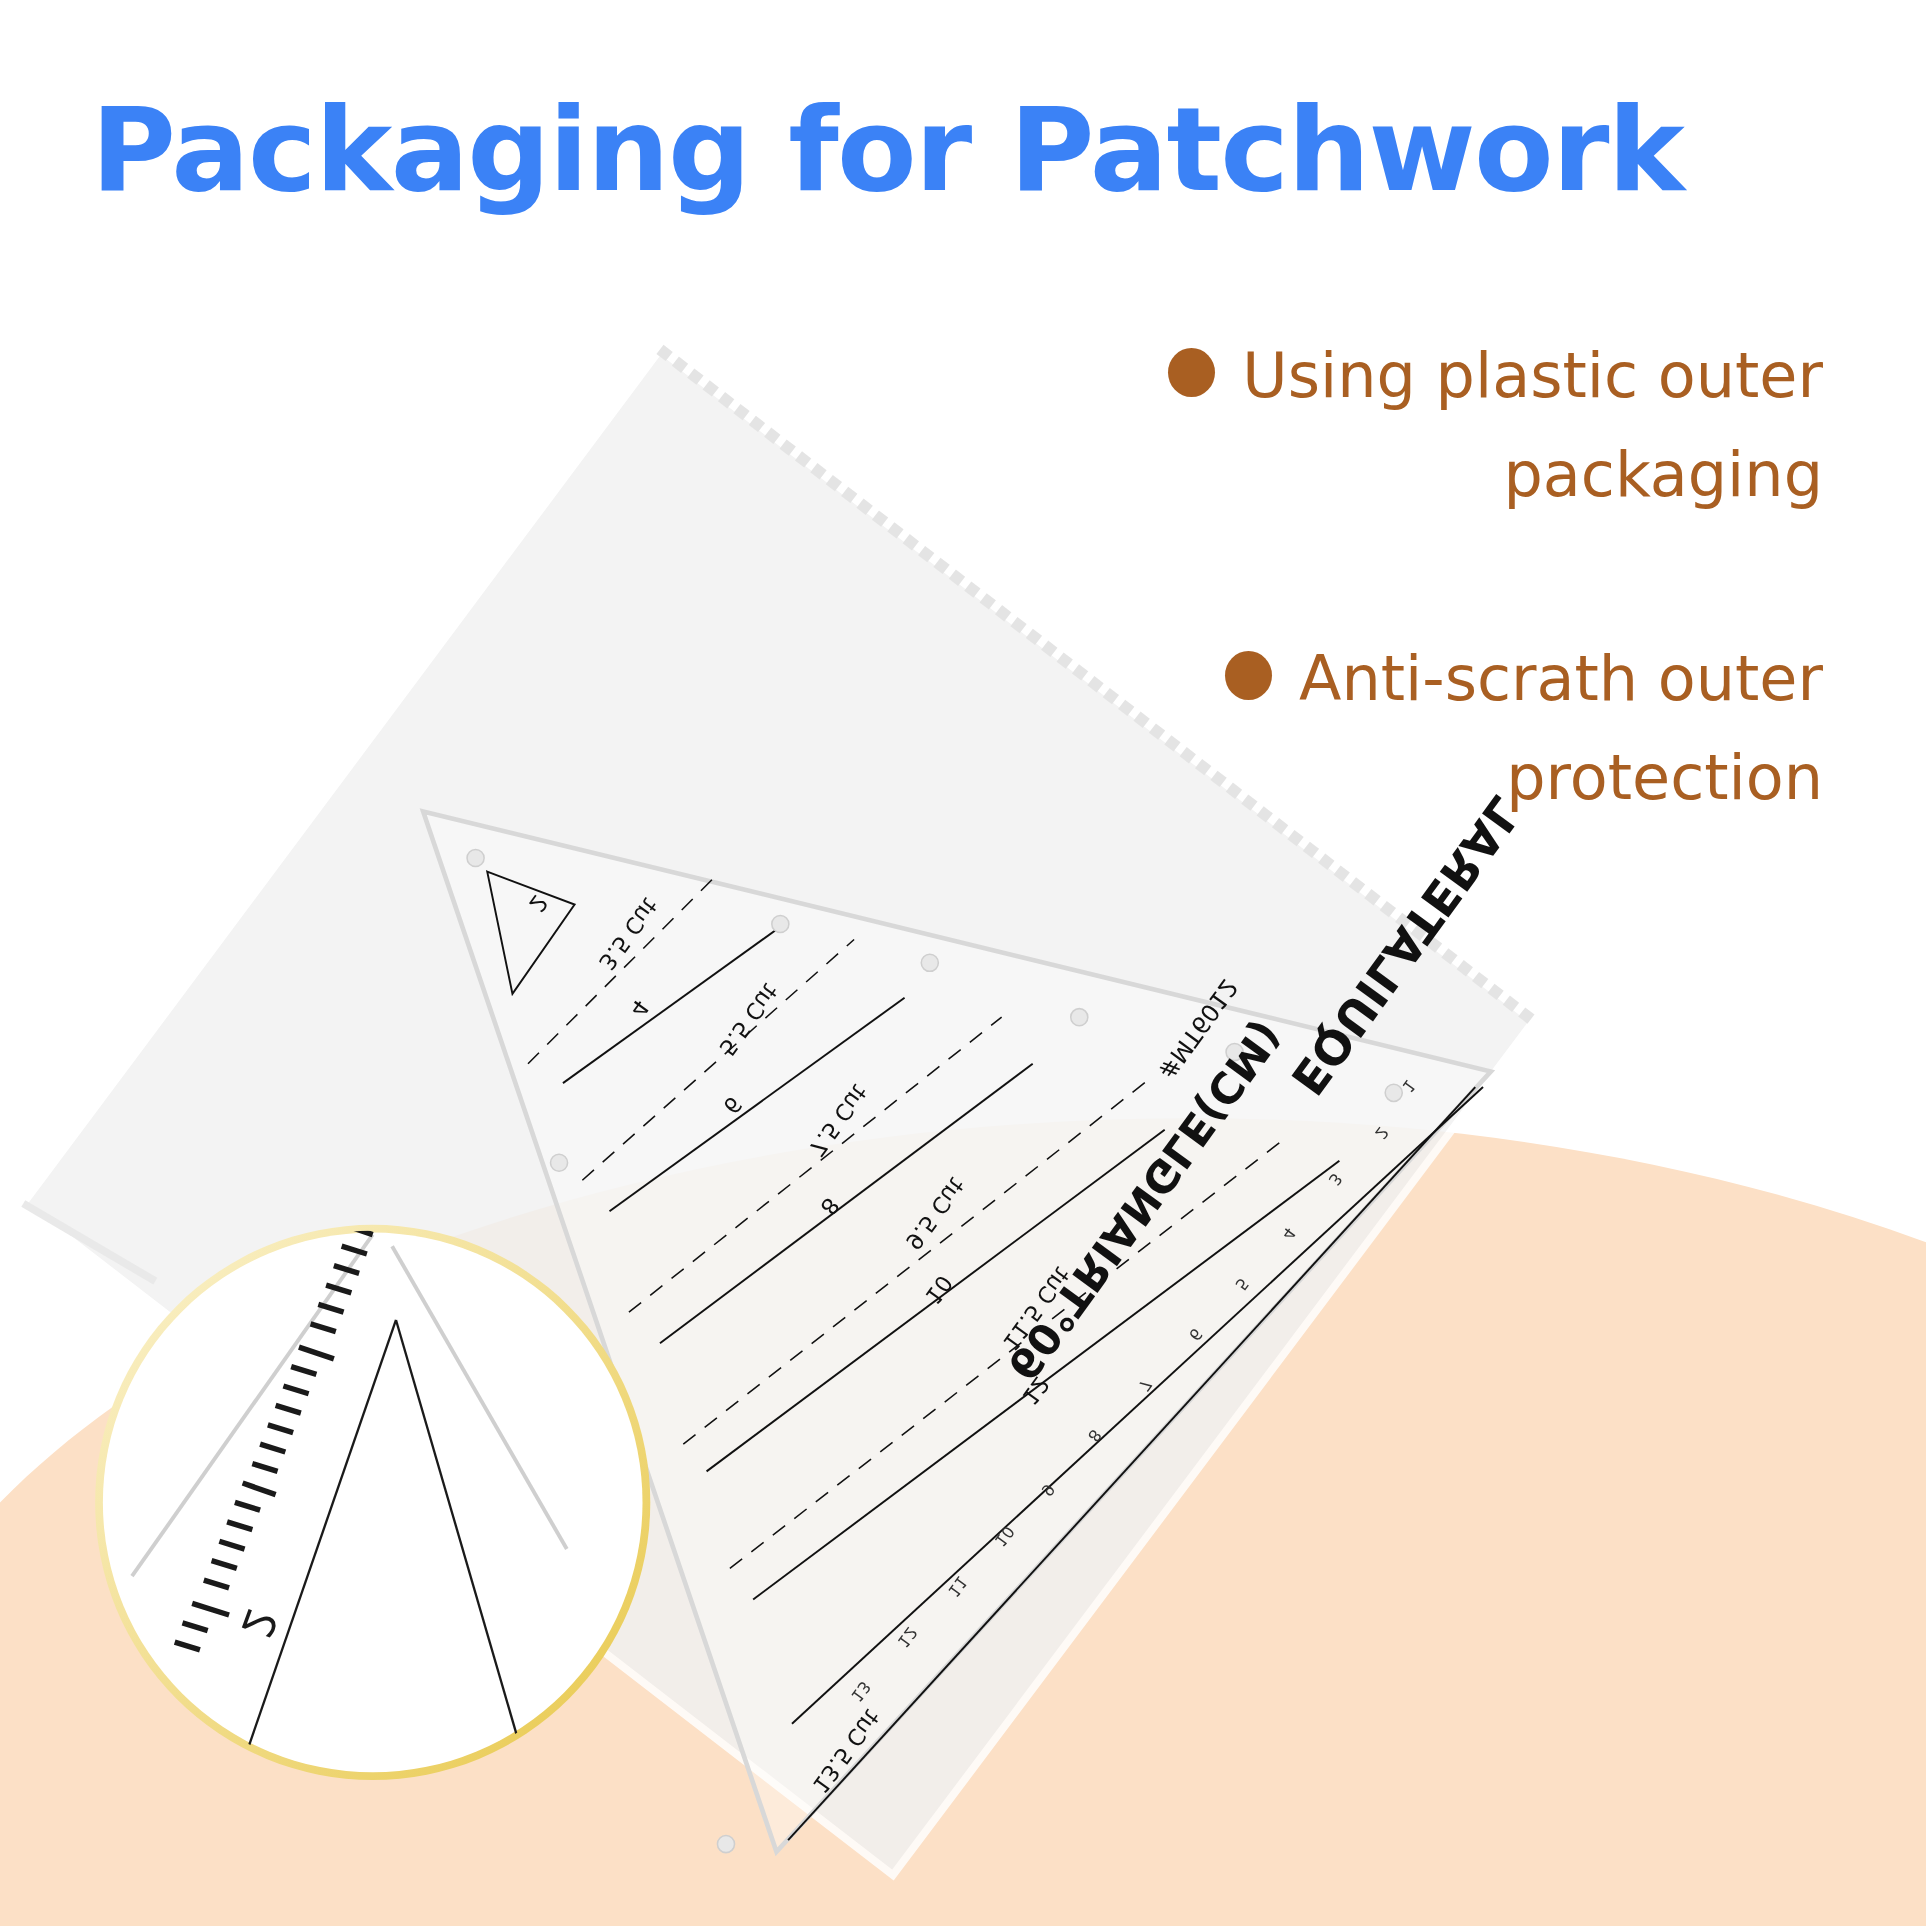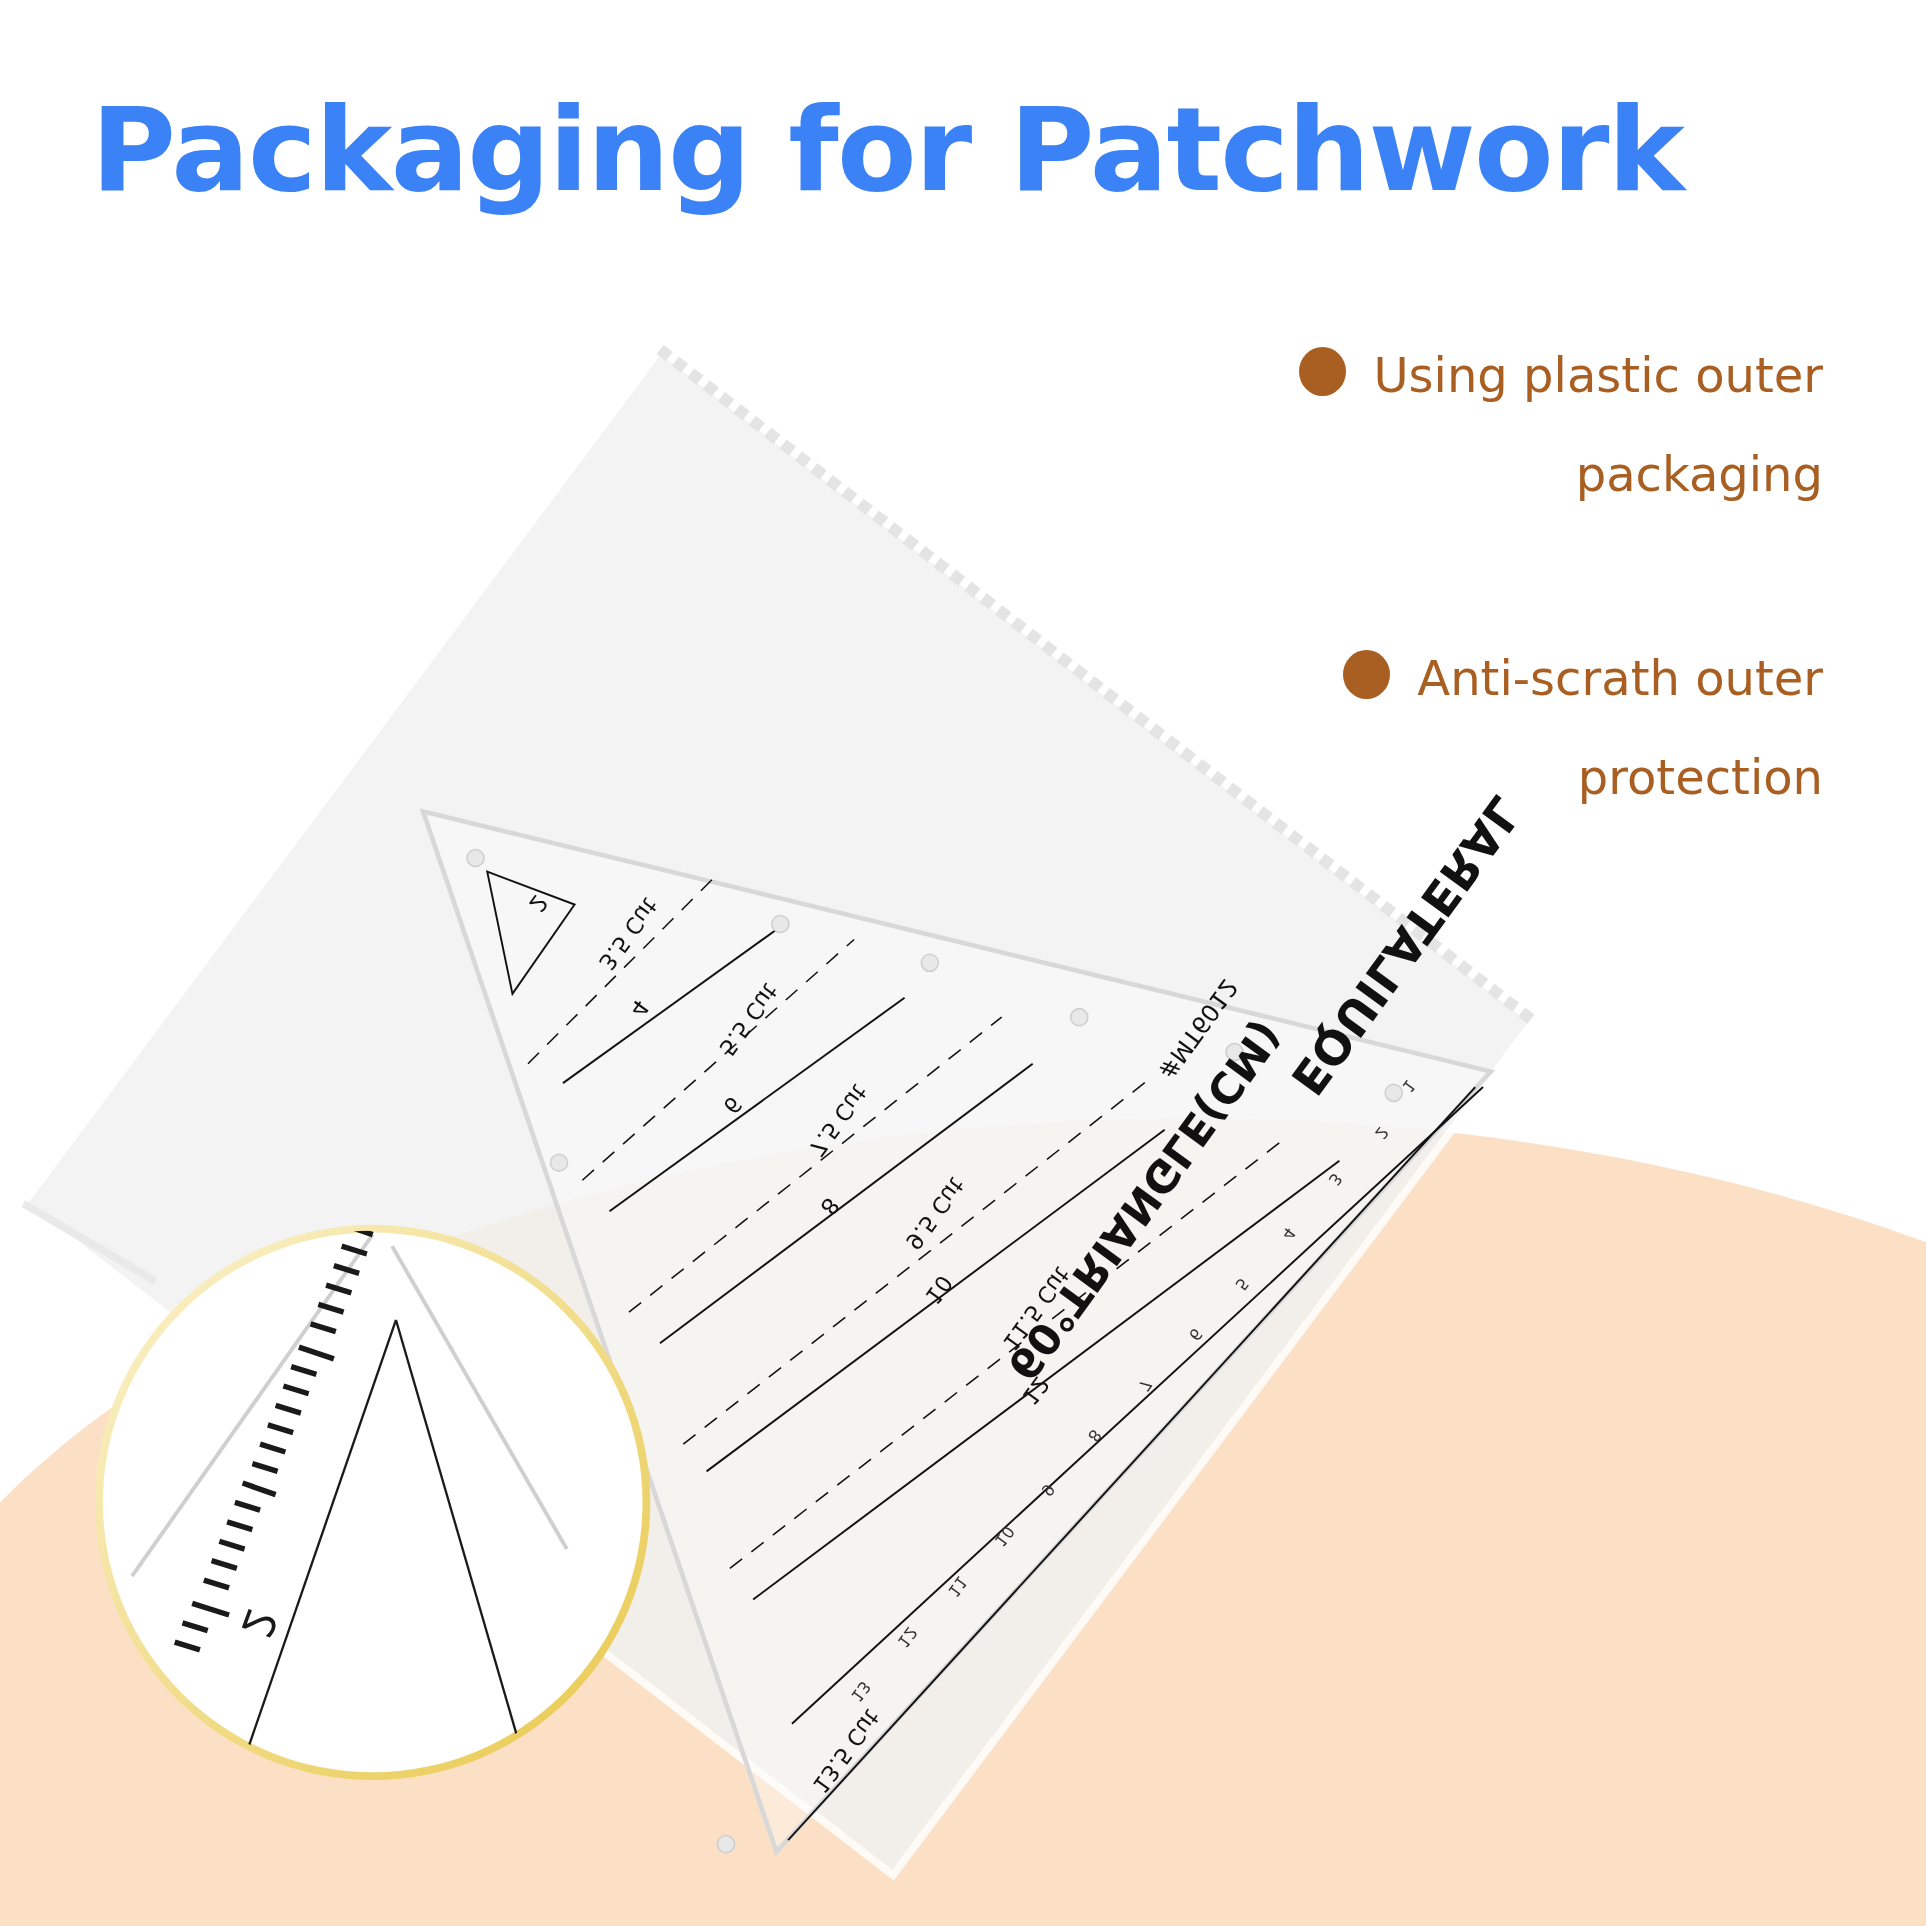--- a/index.html
+++ b/index.html
@@ -2,21 +2,21 @@
 <html style="font-size:6.2px"><head>
 <meta charset="utf-8">
 <style>
   html, body { margin:0; padding:0; }
   body { width:1926px; height:1926px; position:relative; overflow:hidden; background:#ffffff;
          font-family:"DejaVu Sans","Liberation Sans",sans-serif; }
   .canvas { position:absolute; inset:0; }
   .title { position:absolute; left:91px; top:72px; margin:0; font-family:"DejaVu Sans",sans-serif;
            font-weight:bold; font-size:116px; line-height:155px; color:#3b82f6; letter-spacing:-1.6px; }
   .bullets { position:absolute; right:103px; top:326px; width:893px; text-align:right; }
-  .bullet { position:relative; font-family:"DejaVu Sans",sans-serif; font-size:48px; line-height:99px; margin-bottom:105px; }
+  .bullet { position:relative; font-family:"DejaVu Sans",sans-serif; font-size:62px; line-height:99px; margin-bottom:105px; }
   .bullet .dot { display:inline-block; width:47px; height:49px; border-radius:50%; vertical-align:middle; margin-right:27px; position:relative; top:-7.8px; }
   .bullet .line1, .bullet .line2 { display:block; }
   svg.art { position:absolute; left:0; top:0; }
 </style>
 </head>
 <body>
 
 <div class="canvas">
 
   <svg class="art" width="1926" height="1926" viewBox="0 0 4961 4961">

